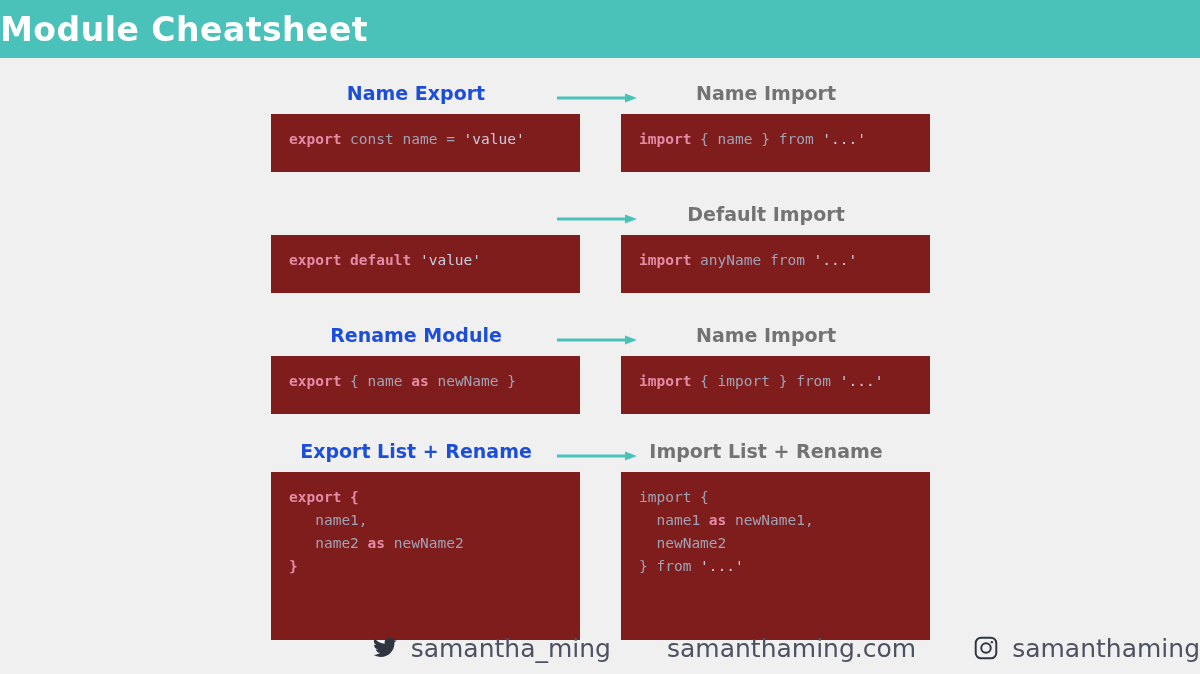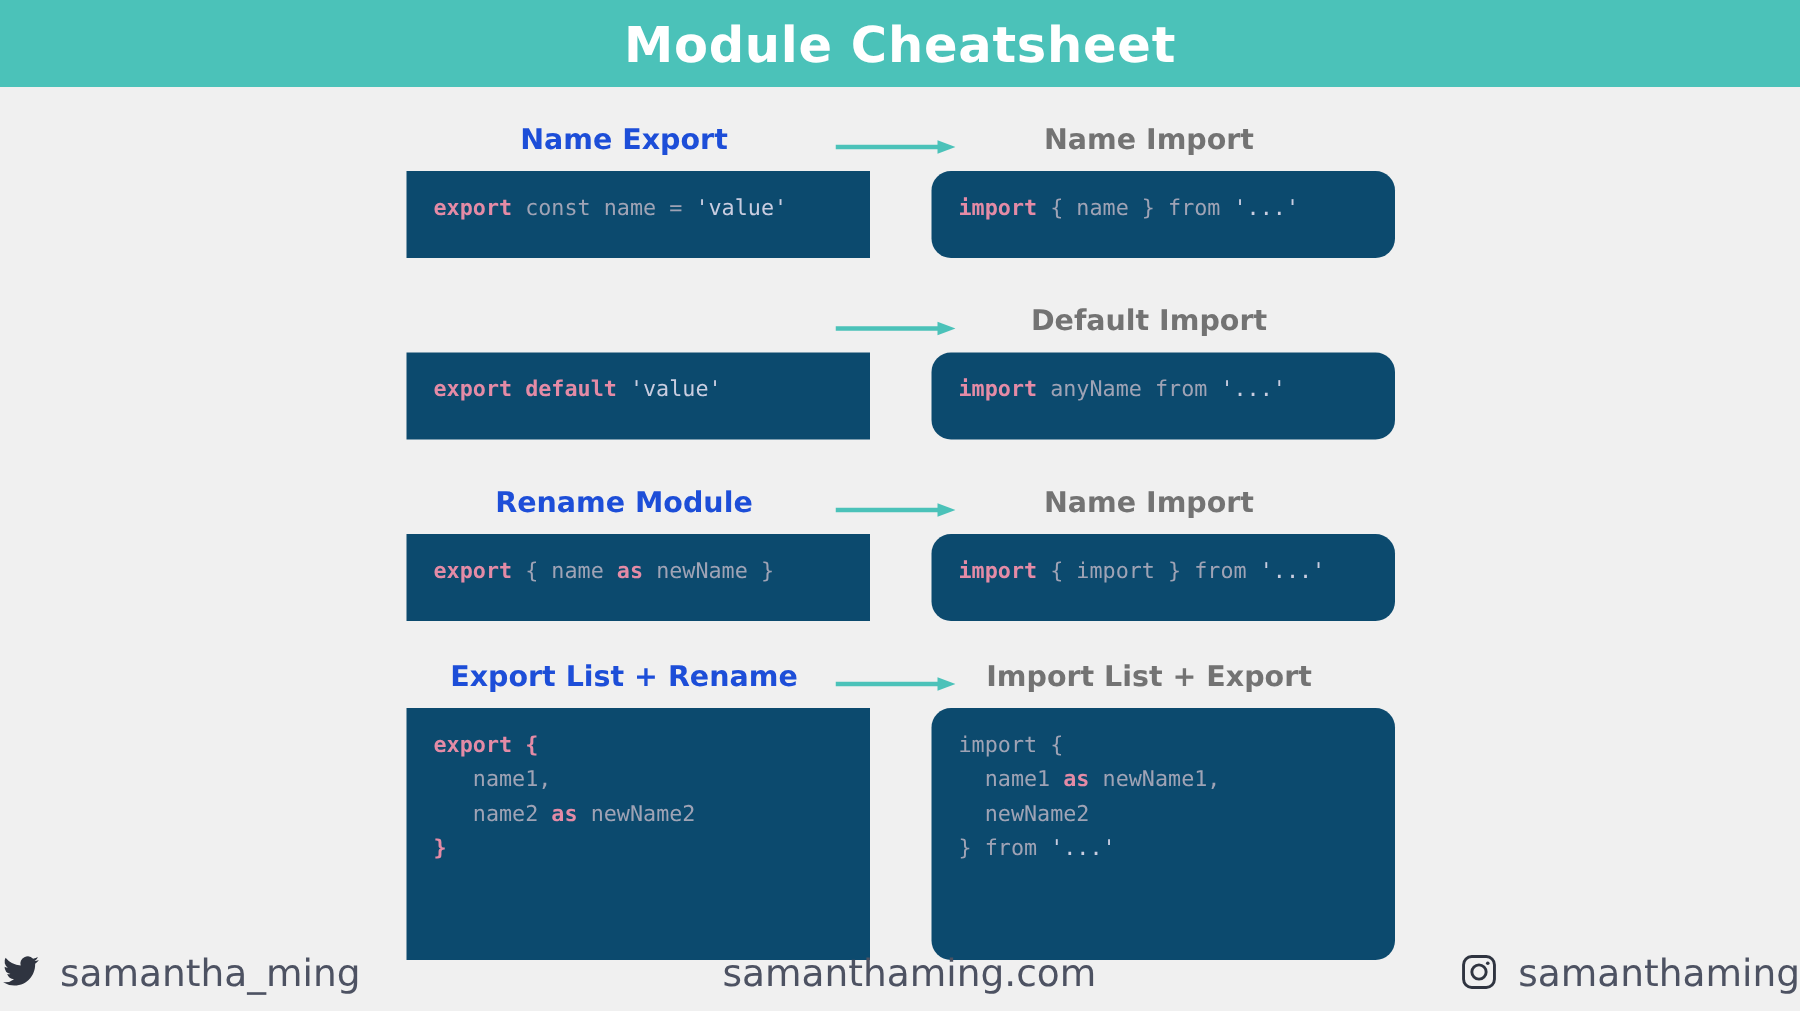--- a/index.html
+++ b/index.html
@@ -20,21 +20,20 @@
 
   
   .header {
     position: absolute;
     left: 0; top: 0;
     width: 1200px;
     height: 58px;
     background: #4bc2b9;
     display: flex;
     align-items: center;
-    justify-content: center;
   }
   .header-title {
     color: #ffffff;
     font-family: "DejaVu Sans", sans-serif;
     font-size: 33px;
     font-weight: bold;
     letter-spacing: 0.5px;
   }
 
   
@@ -88,48 +87,48 @@
   .arrow svg { display: block; }
 
   
   .blocks {
     position: relative;
     margin-top: 4px;
   }
   .code-block {
     position: absolute;
     top: 0;
-    background: #0c4a6e;
+    background: #7f1d1d;
     box-sizing: border-box;
     padding: 14px 18px;
     font-family: "DejaVu Sans Mono", monospace;
     font-size: 14.5px;
     line-height: 23px;
     color: #b9bdd0;
     white-space: pre;
   }
   .code-left  { left: 0px;   width: 309px; }
-  .code-right { left: 350px; width: 309px; border-radius: 13px; }
+  .code-right { left: 350px; width: 309px; }
   .h-single { height: 58px; }
   .h-multi  { height: 168px; }
 
   .kw     { color: #e48ba6; font-weight: bold; }
   .plain  { color: #9fa3b5; }
   .str    { color: #c9cde0; }
 
   
   .footer {
     position: absolute;
     left: 0;
     top: 622px;
     width: 1200px;
     height: 52px;
     display: flex;
     align-items: center;
-    justify-content: space-between;
+    justify-content: flex-end;
     gap: 56px;
   }
   .footer-item {
     display: flex;
     align-items: center;
     gap: 12px;
     color: #4d5262;
     font-family: "DejaVu Sans", sans-serif;
     font-size: 25px;
   }
@@ -206,21 +205,21 @@
 
     <div class="row row-4">
       <div class="labels">
         <div class="label label-export">Export List + Rename</div>
         <div class="arrow">
           <svg width="80" height="10" viewBox="0 0 80 10">
             <line x1="0" y1="5" x2="70" y2="5" stroke="#4bc2b9" stroke-width="3"></line>
             <polygon points="68,0.5 80,5 68,9.5" fill="#4bc2b9"></polygon>
           </svg>
         </div>
-        <div class="label label-import">Import List + Export</div>
+        <div class="label label-import">Import List + Rename</div>
       </div>
       <div class="blocks">
         <div class="code-block code-left h-multi"><span class="kw">export {</span><span class="plain">
    name1,
    name2 </span><span class="kw">as</span><span class="plain"> newName2
 </span><span class="kw">}</span></div>
         <div class="code-block code-right h-multi"><span class="plain">import {</span><span class="plain">
   name1 </span><span class="kw">as</span><span class="plain"> newName1,
   newName2
 </span><span class="plain">} from </span><span class="str">'...'</span></div>

